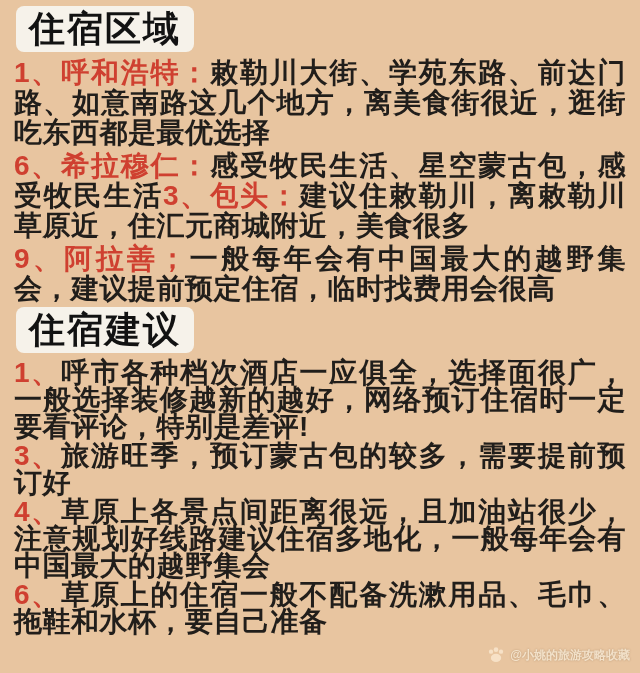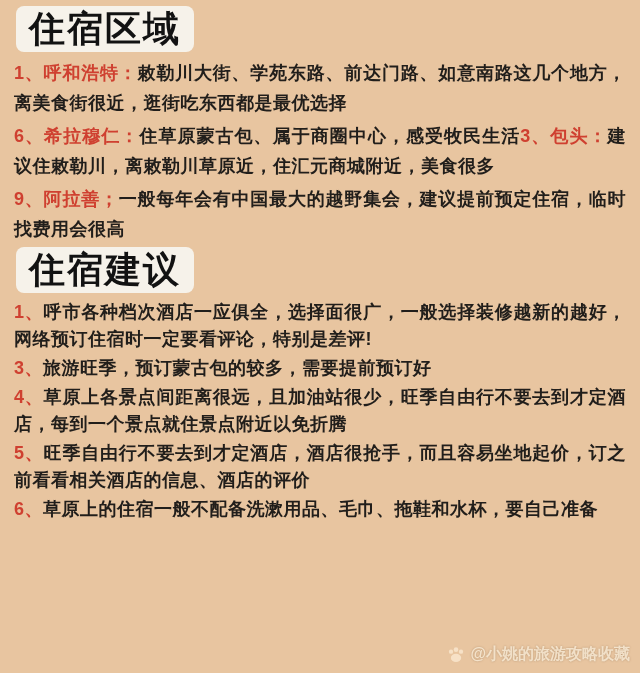--- a/index.html
+++ b/index.html
@@ -24,78 +24,75 @@
     border-radius: 8px;
     padding: 2px 13px;
     font-size: 36px;
     line-height: 42px;
     font-weight: bold;
     color: #121212;
     letter-spacing: 2px;
   }
   p.item {
     margin: 0 0 3px 0;
-    font-size: 18px;
+    font-size: 28px;
     font-weight: 600;
     letter-spacing: 0.5px;
     color: #211e1b;
     text-align: justify;
   }
   .sec1 p.item { line-height: 30px; }
   .sec2 p.item { line-height: 27px; margin-bottom: 2px; }
   .red { color: #cf4030; }
   .watermark {
     position: absolute;
     right: 10px; bottom: 8px;
     display: flex;
     align-items: center;
     gap: 4px;
-    font-size: 16px;
+    font-size: 12px;
     font-weight: 600;
     color: rgba(255, 242, 222, 0.78);
     text-shadow: 0 0 2px rgba(120, 88, 55, 0.45);
     pointer-events: none;
   }
   .watermark svg { opacity: 0.8; }
 </style>
 </head>
 <body>
 
 <div class="page">
 
   <div class="sec1">
     <div class="pill-row">
       <span class="pill">住宿区域</span>
     </div>
     <p class="item">
       <span class="red">1、呼和浩特：</span><span>敕勒川大街、学苑东路、前达门路、如意南路这几个地方，离美食街很近，逛街吃东西都是最优选择</span>
     </p>
     <p class="item">
-      <span class="red">6、希拉穆仁：</span><span>住草原蒙古包、属于商圈中心，感受牧民生活</span><span class="red">3、包头：</span><span>建议住敕勒川，离敕勒川草原近，住汇元商城附近，美食很多</span>
+      <span class="red">6、希拉穆仁：</span><span>感受牧民生活、星空蒙古包，感受牧民生活</span><span class="red">3、包头：</span><span>建议住敕勒川，离敕勒川草原近，住汇元商城附近，美食很多</span>
     </p>
     <p class="item">
       <span class="red">9、阿拉善；</span><span>一般每年会有中国最大的越野集会，建议提前预定住宿，临时找费用会很高</span>
     </p>
   </div>
 
   <div class="sec2">
     <div class="pill-row">
       <span class="pill">住宿建议</span>
     </div>
     <p class="item">
       <span class="red">1、</span><span>呼市各种档次酒店一应俱全，选择面很广，一般选择装修越新的越好，网络预订住宿时一定要看评论，特别是差评!</span>
     </p>
     <p class="item">
       <span class="red">3、</span><span>旅游旺季，预订蒙古包的较多，需要提前预订好</span>
     </p>
     <p class="item">
-      <span class="red">4、</span><span>草原上各景点间距离很远，且加油站很少，旺季自由行不要去到才定酒店，每到一个景点就住景点附近以免折腾</span>
-    </p>
-    <p class="item">
-      <span class="red">5、</span><span>旺季自由行不要去到才定酒店，酒店很抢手，而且容易坐地起价，订之前看看相关酒店的信息、酒店的评价</span>
+      <span class="red">4、</span><span>草原上各景点间距离很远，且加油站很少，注意规划好线路建议住宿多地化，一般每年会有中国最大的越野集会</span>
     </p>
     <p class="item">
       <span class="red">6、</span><span>草原上的住宿一般不配备洗漱用品、毛巾、拖鞋和水杯，要自己准备</span>
     </p>
   </div>
 
   <div class="watermark">
     <span style="display:inline-flex;">
       <svg width="20" height="20" viewBox="0 0 24 24" fill="rgba(255,242,222,0.78)" xmlns="http://www.w3.org/2000/svg">
         <circle cx="6" cy="8" r="2.6"></circle>

